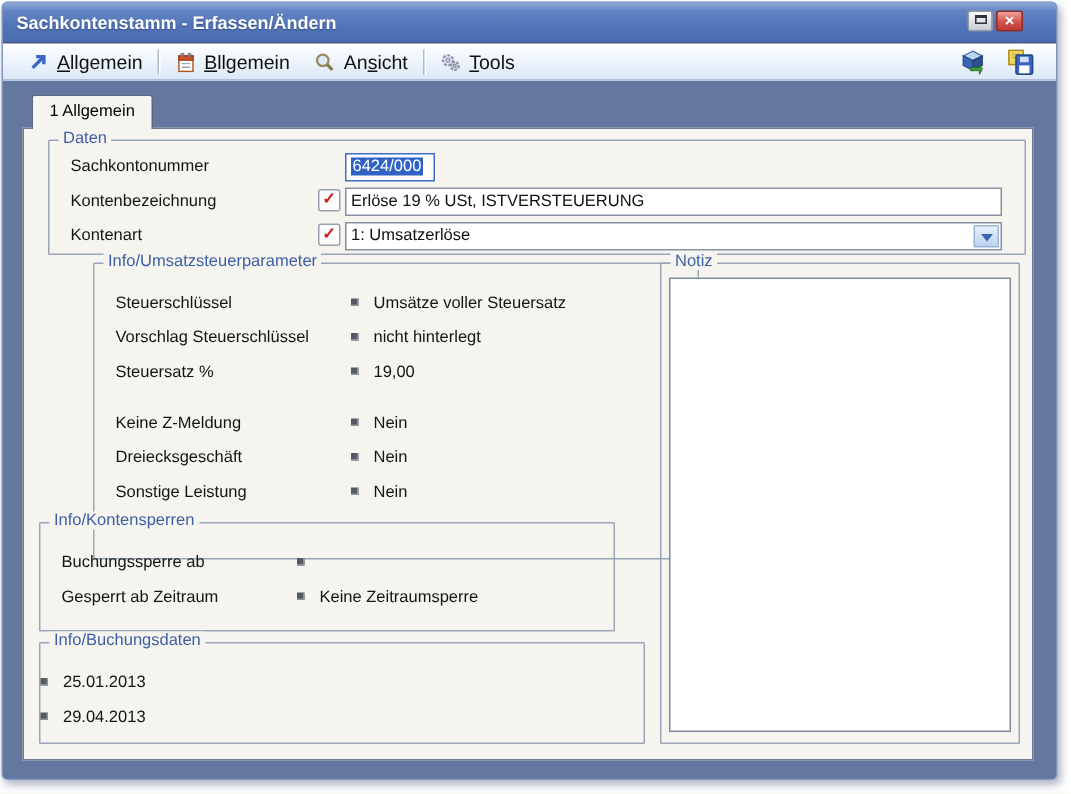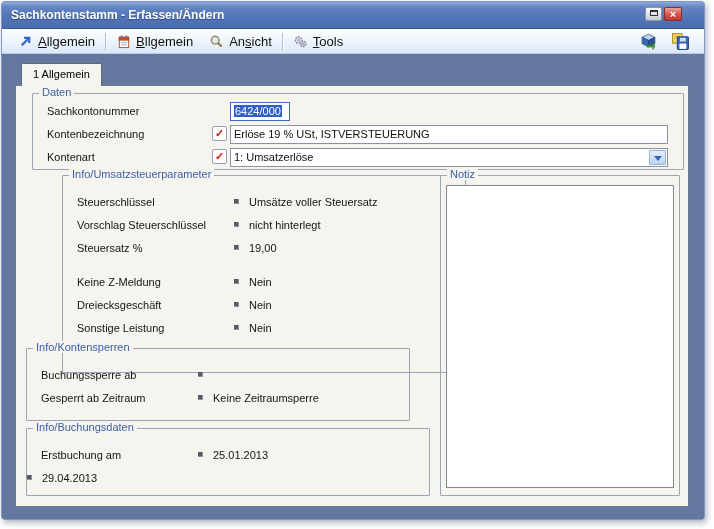--- a/index.html
+++ b/index.html
@@ -279,21 +279,20 @@
             <span class="bullet"></span>
             <span class="ivalue">Keine Zeitraumsperre</span>
           </div>
         </div>
       </div>
 
       <div class="group g-buch">
         <span class="gtitle">Info/Buchungsdaten</span>
         <div class="irows">
           <div class="irow">
-            <span class="ilabel">Erstbuchung am</span>
             <span class="bullet"></span>
             <span class="ivalue">25.01.2013</span>
           </div>
           <div class="irow">
             <span class="bullet"></span>
             <span class="ivalue">29.04.2013</span>
           </div>
         </div>
       </div>
 

